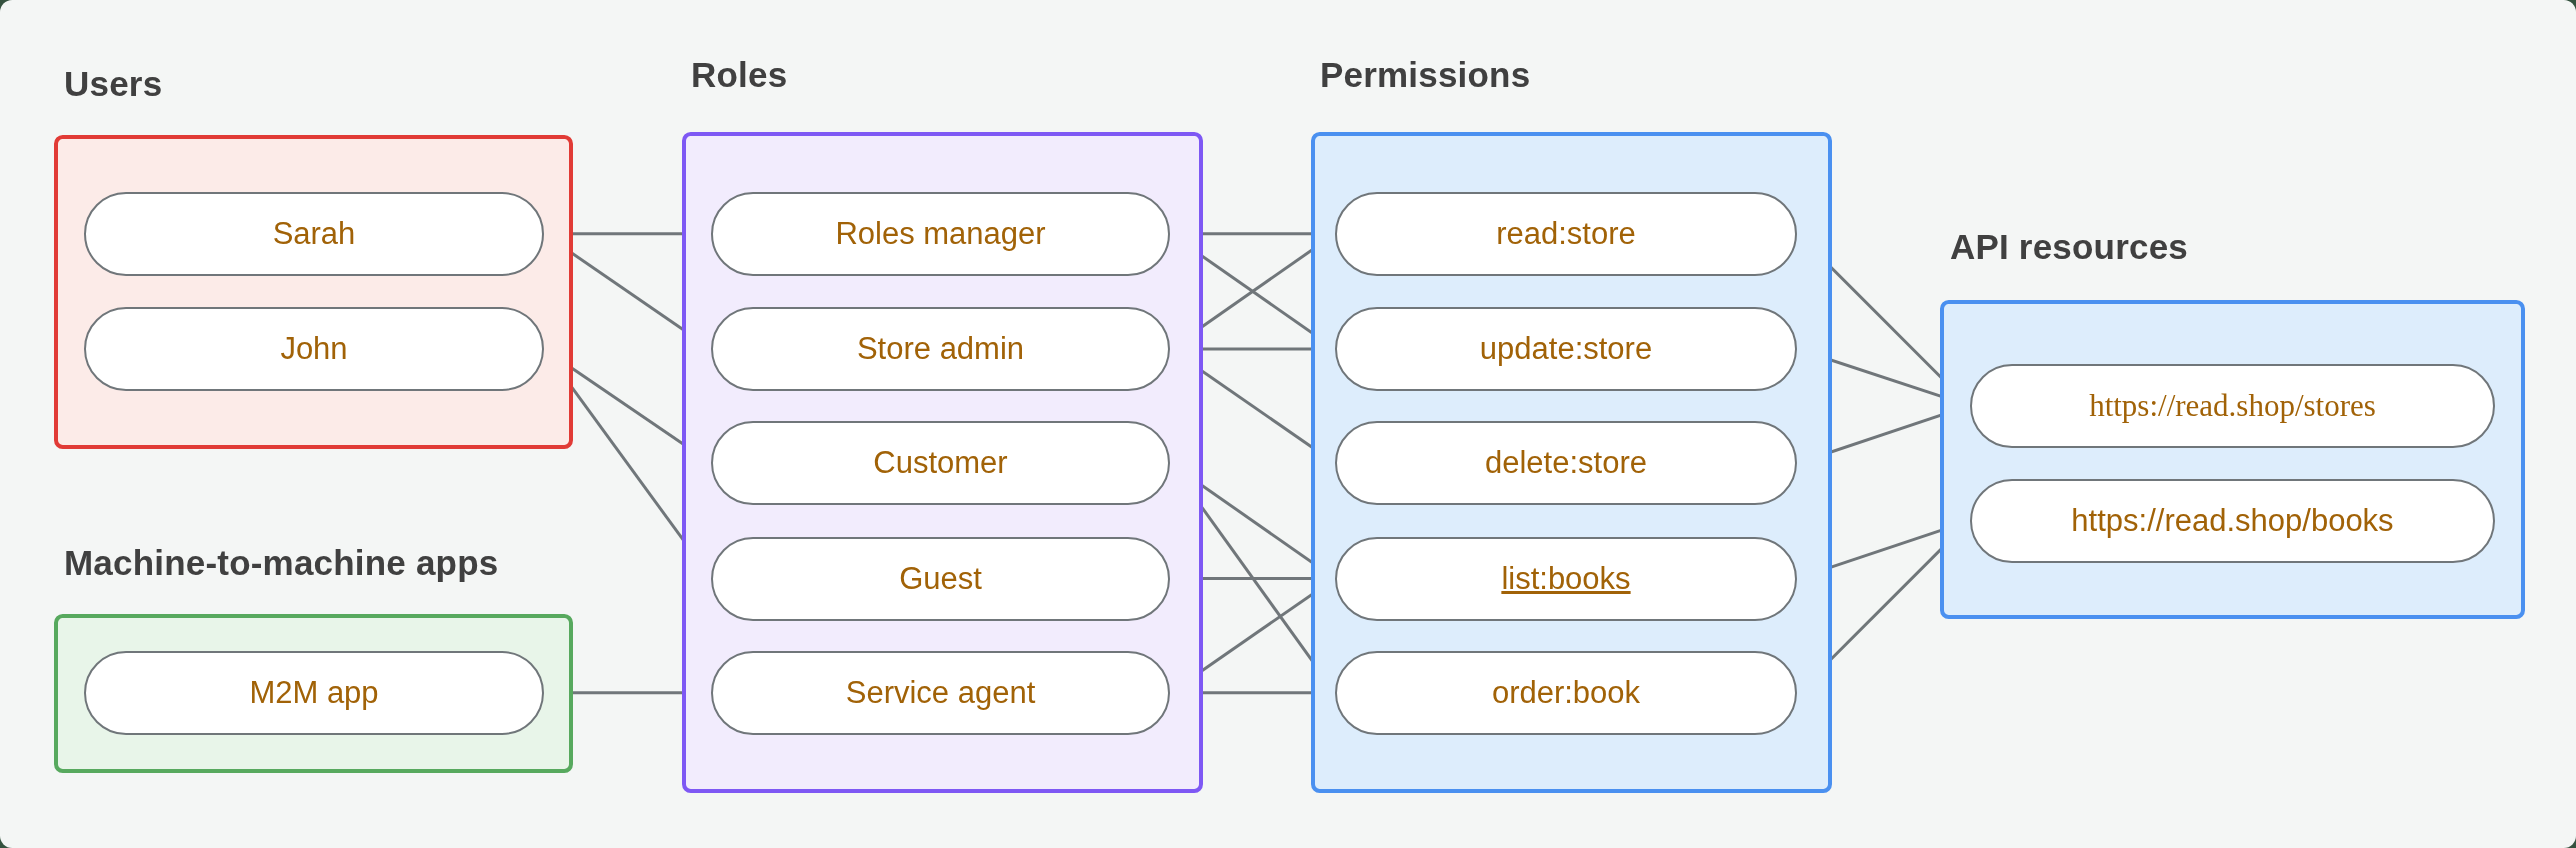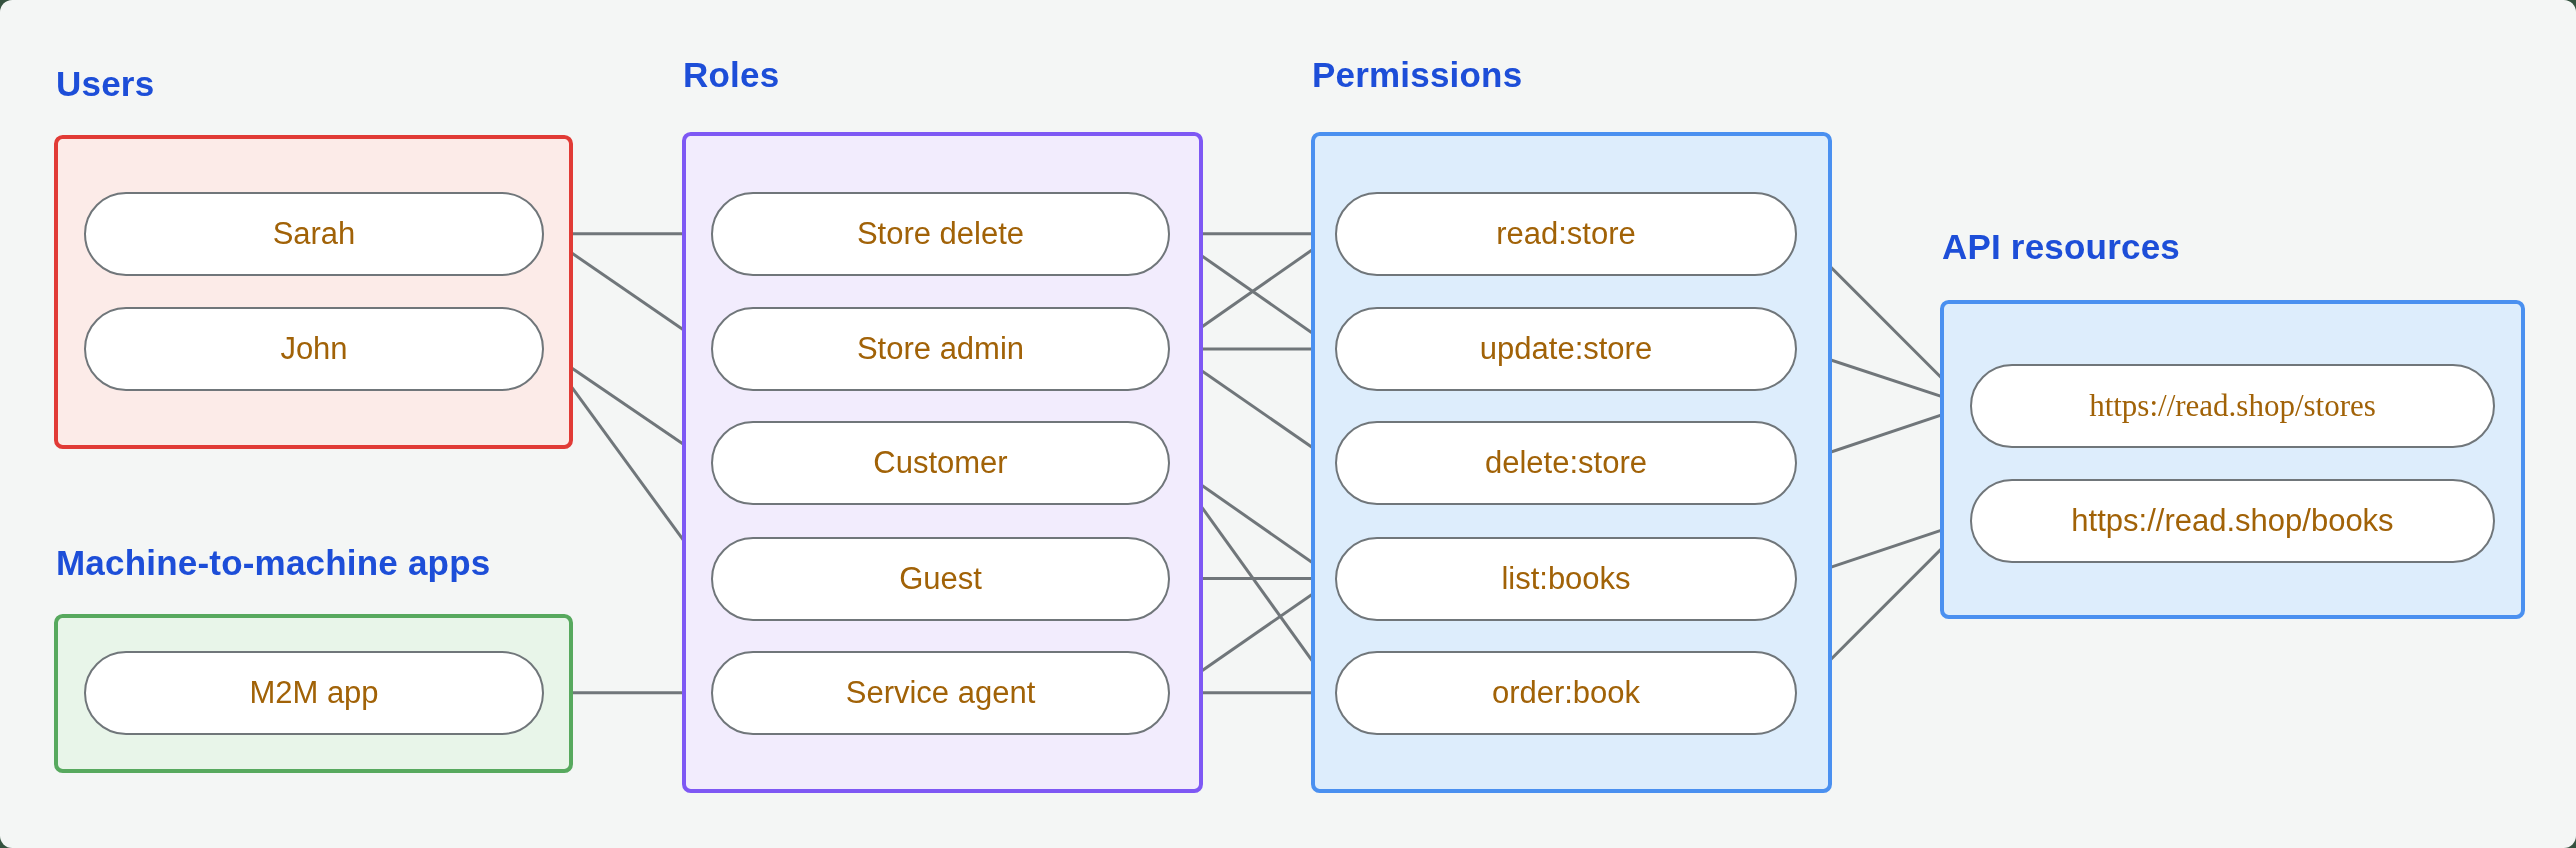--- a/index.html
+++ b/index.html
@@ -16,23 +16,24 @@
     position: absolute;
     border-width: 4.4px;
     border-style: solid;
     border-radius: 8.7px;
     box-sizing: border-box;
   }
   .group-label {
     position: absolute;
     font-size: 35px;
     font-weight: 600;
-    color: #1d4ed8;
+    color: #404040;
     letter-spacing: 0.2px;
     white-space: nowrap;
+    margin-left: 8px;
   }
   .pill {
     position: absolute;
     display: flex;
     align-items: center;
     justify-content: center;
     box-sizing: border-box;
     background: #ffffff;
     border: 2.6px solid #70767a;
     border-radius: 42px;
@@ -86,30 +87,30 @@
     </svg>
 <div class="group-box" style="left: 54px; top: 135px; width: 519px; height: 314px; border-color: rgb(225, 59, 54); background: rgb(252, 235, 232);"></div>
     <div class="group-label" style="left: 56px; top: 64px;">Users</div>
     <div class="pill" style="left: 84px; top: 192px; width: 460px; height: 84px;">Sarah</div>
     <div class="pill" style="left: 84px; top: 307px; width: 460px; height: 84px;">John</div>
     <div class="group-box" style="left: 54px; top: 614px; width: 519px; height: 159px; border-color: rgb(87, 169, 94); background: rgb(232, 245, 233);"></div>
     <div class="group-label" style="left: 56px; top: 543px;">Machine-to-machine apps</div>
     <div class="pill" style="left: 84px; top: 651px; width: 460px; height: 84px;">M2M app</div>
     <div class="group-box" style="left: 682px; top: 132px; width: 521px; height: 661px; border-color: rgb(126, 88, 244); background: rgb(242, 236, 253);"></div>
     <div class="group-label" style="left: 683px; top: 55px;">Roles</div>
-    <div class="pill" style="left: 711px; top: 192px; width: 459px; height: 84px;">Store delete</div>
+    <div class="pill" style="left: 711px; top: 192px; width: 459px; height: 84px;">Roles manager</div>
     <div class="pill" style="left: 711px; top: 307px; width: 459px; height: 84px;">Store admin</div>
     <div class="pill" style="left: 711px; top: 421px; width: 459px; height: 84px;">Customer</div>
     <div class="pill" style="left: 711px; top: 537px; width: 459px; height: 84px;">Guest</div>
     <div class="pill" style="left: 711px; top: 651px; width: 459px; height: 84px;">Service agent</div>
     <div class="group-box" style="left: 1311px; top: 132px; width: 521px; height: 661px; border-color: rgb(74, 144, 240); background: rgb(221, 237, 252);"></div>
     <div class="group-label" style="left: 1312px; top: 55px;">Permissions</div>
     <div class="pill" style="left: 1335px; top: 192px; width: 462px; height: 84px;">read:store</div>
     <div class="pill" style="left: 1335px; top: 307px; width: 462px; height: 84px;">update:store</div>
     <div class="pill" style="left: 1335px; top: 421px; width: 462px; height: 84px;">delete:store</div>
-    <div class="pill" style="left: 1335px; top: 537px; width: 462px; height: 84px;">list:books</div>
+    <div class="pill" style="left: 1335px; top: 537px; width: 462px; height: 84px; text-decoration: underline;">list:books</div>
     <div class="pill" style="left: 1335px; top: 651px; width: 462px; height: 84px;">order:book</div>
     <div class="group-box" style="left: 1940px; top: 300px; width: 585px; height: 319px; border-color: rgb(74, 144, 240); background: rgb(221, 237, 252);"></div>
     <div class="group-label" style="left: 1942px; top: 227px;">API resources</div>
     <div class="pill" style="left: 1970px; top: 364px; width: 525px; height: 84px; font-family: Liberation Serif, serif;">https://read.shop/stores</div>
     <div class="pill" style="left: 1970px; top: 479px; width: 525px; height: 84px;">https://read.shop/books</div>
   </div>
 
 
 </body></html>

